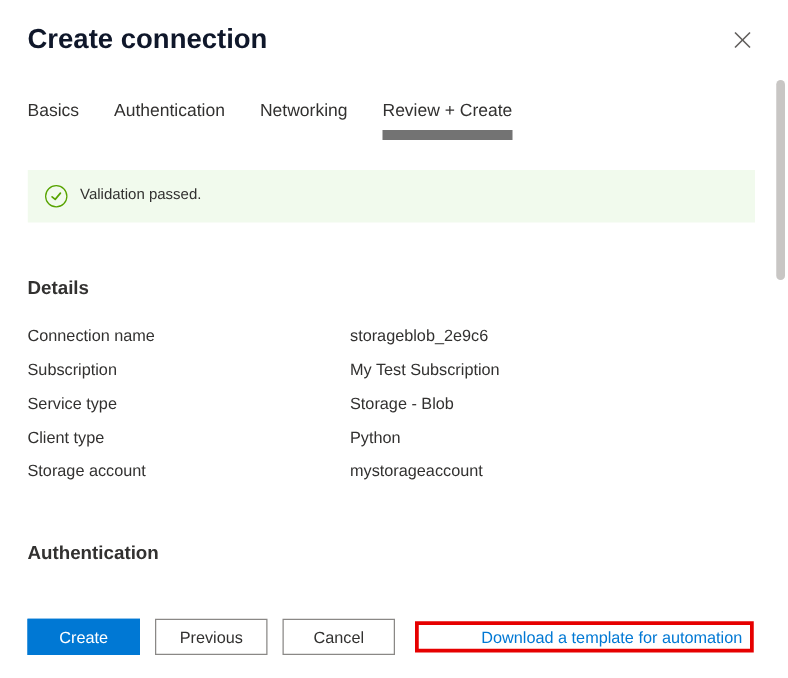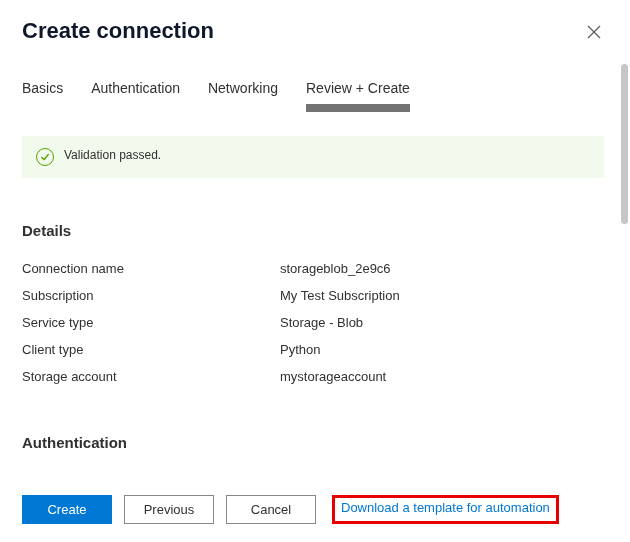--- a/index.html
+++ b/index.html
@@ -92,20 +92,21 @@
     display: flex;
     font-size: 13px;
     padding: 6px 0;
     color: #323130;
   }
   .kv-row .k { width: 258px; color: #323130; }
   .kv-row .v { color: #323130; }
   .footer {
     padding: 14px 0 18px 0;
     display: flex;
+    align-items: center;
     gap: 12px;
   }
   .btn {
     font-family: inherit;
     font-size: 13px;
     padding: 6px 18px;
     border: 1px solid #8a8886;
     background: #fff;
     color: #323130;
     cursor: pointer;
@@ -114,20 +115,21 @@
   }
   .btn.primary {
     background: #0078d4;
     border-color: #0078d4;
     color: #fff;
   }
   .link {
     color: #0078d4;
     font-size: 13px;
     cursor: pointer;
+    margin-left: 44px;
   }
   .highlight-box {
     border: 3px solid #e60000;
     padding: 2px 6px;
     margin-left: 4px;
   }
   .scrollbar-fake {
     position: absolute;
     right: 2px;
     top: 64px;

